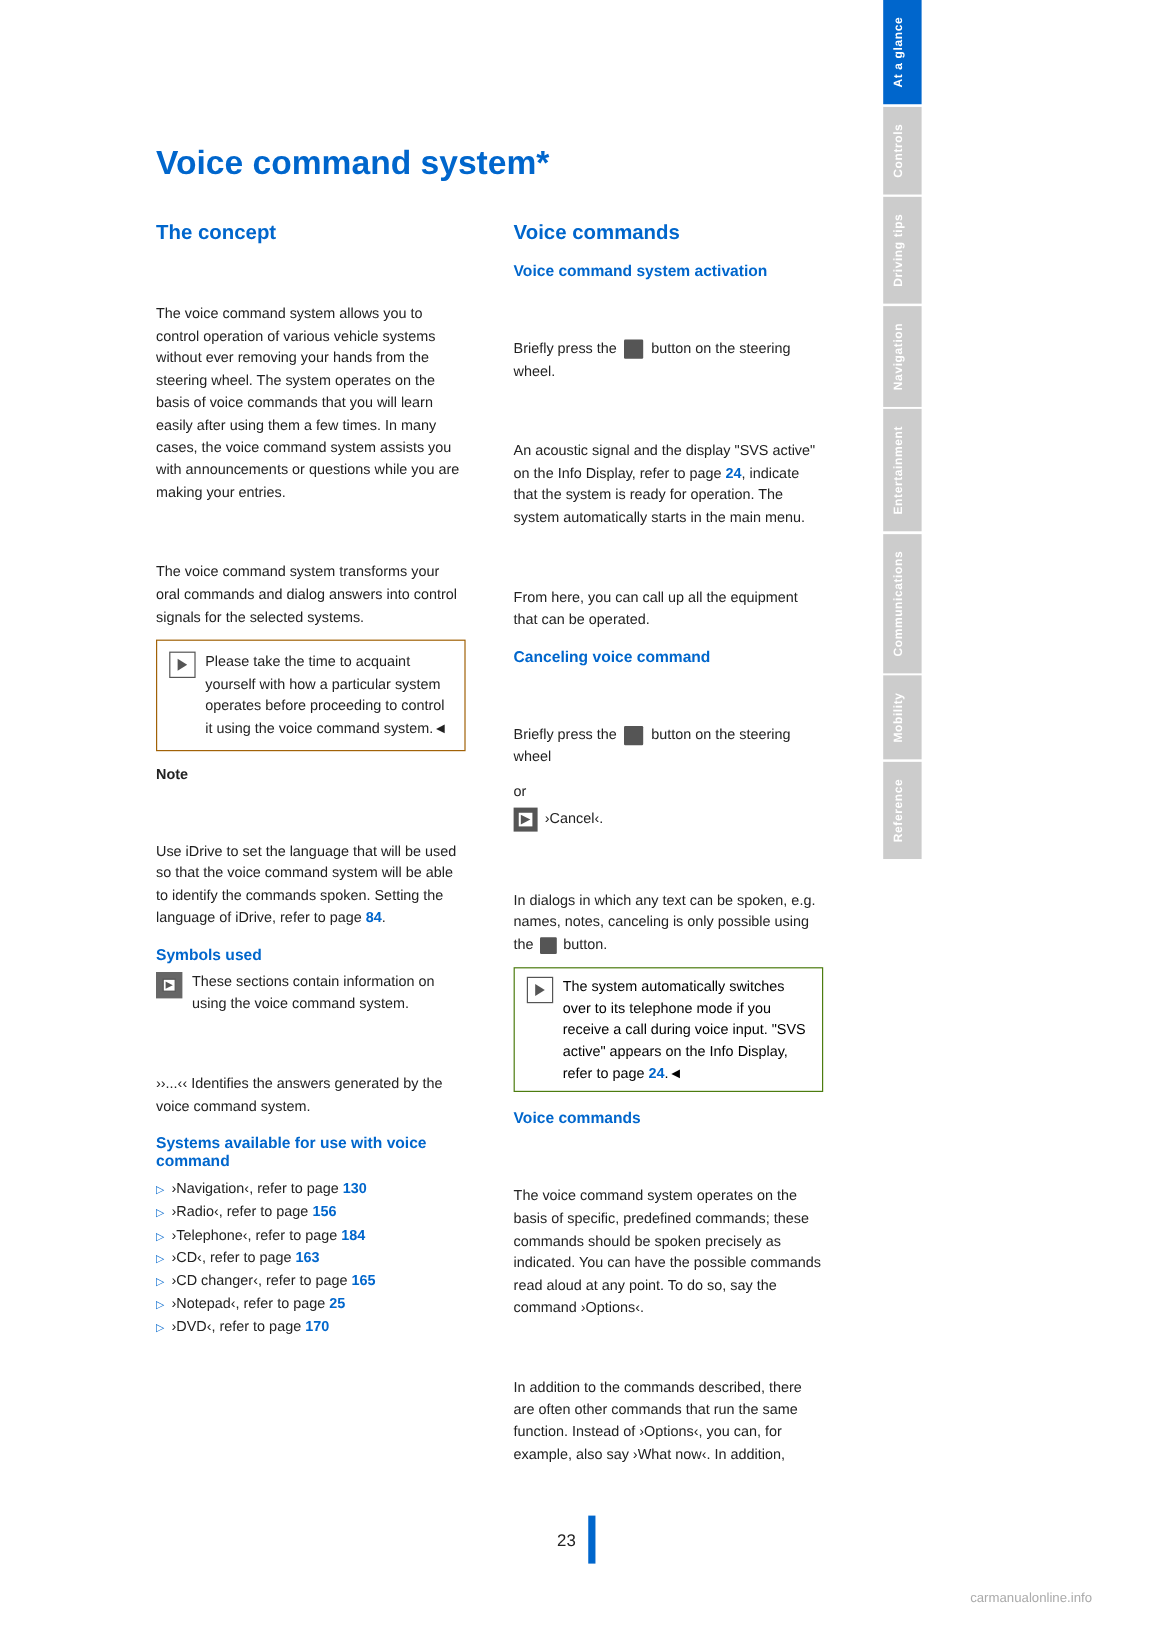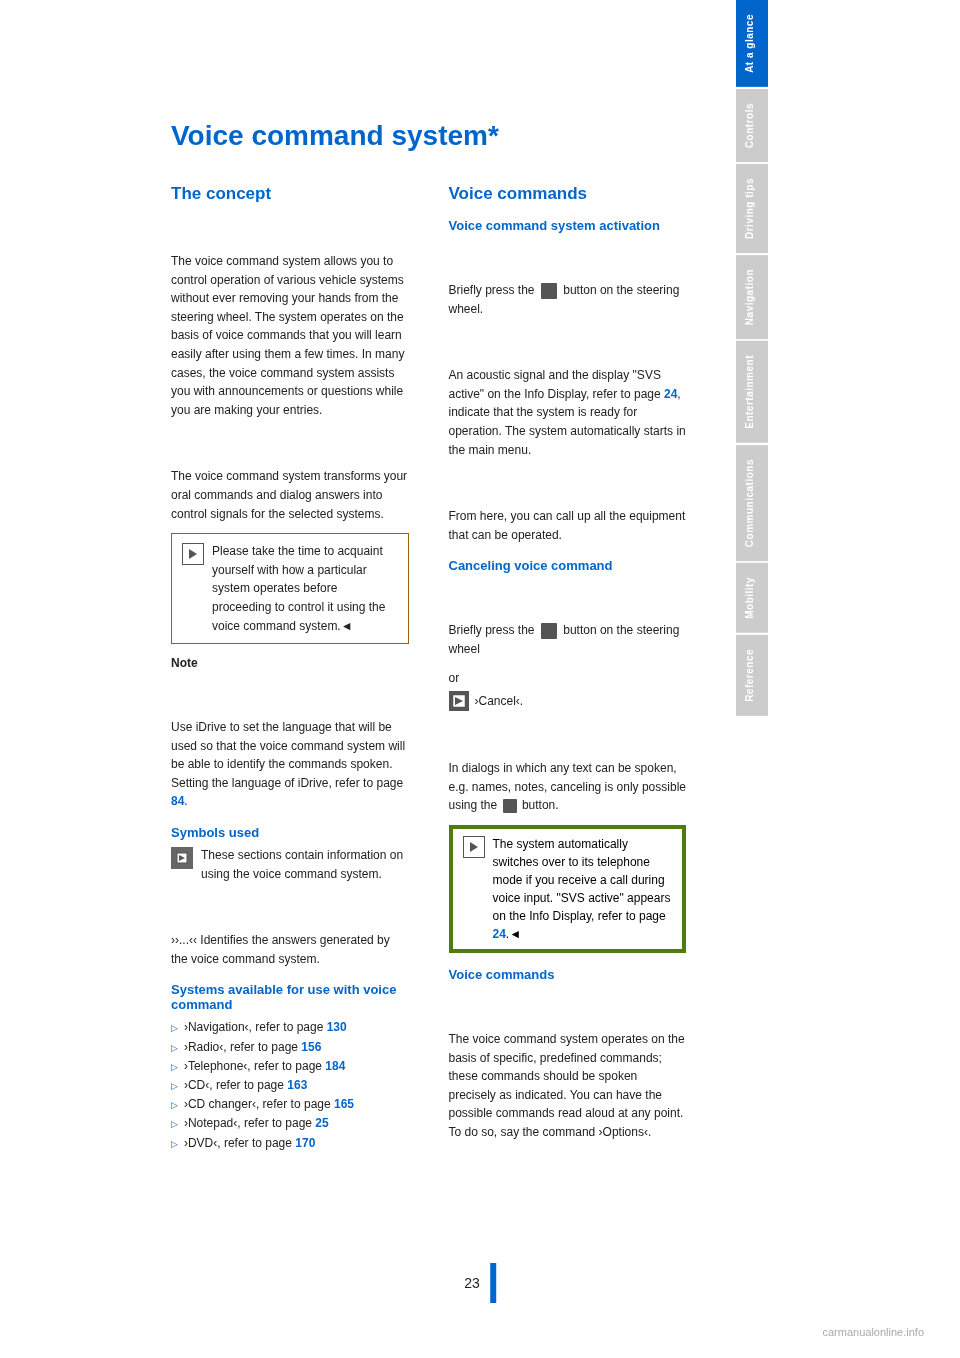--- a/index.html
+++ b/index.html
@@ -8,21 +8,20 @@
       background: #fff;
       width: 960px;
       min-height: 1358px;
       position: relative;
       overflow: hidden;
     }
     .page-container {
       display: flex;
       width: 768px;
       min-height: 1358px;
-      padding-left: 41px;
     }
     .main-content {
       flex: 1;
       padding: 120px 50px 60px 130px;
       max-width: 890px;
     }
     .sidebar {
       width: 32px;
       display: flex;
       flex-direction: column;
@@ -100,21 +99,21 @@
       justify-content: center;
       font-size: 11px;
       flex-shrink: 0;
       margin-top: 1px;
     }
     .note-icon svg {
       width: 14px;
       height: 14px;
     }
     .info-box {
-      border: 4px solid #4d7c0f;
+      border: 1px solid #4d7c0f;
       padding: 6px 10px;
       margin: 10px 0;
       display: flex;
       align-items: flex-start;
       gap: 8px;
       font-size: 12px;
       line-height: 1.5;
     }
     .bold-label {
       font-weight: bold;
@@ -167,21 +166,21 @@
       color: #222;
     }
     .page-num-line {
       width: 6px;
       height: 40px;
       background: #0066cc;
     }
     .watermark {
       position: absolute;
       bottom: 20px;
-      right: 36px;
+      right: 50px;
       font-size: 11px;
       color: #aaa;
       margin-top: 33px;
     }
     .or-text {
       font-size: 12px;
       color: #222;
       margin: 4px 0;
     }
     .cancel-row {
@@ -314,20 +313,21 @@
               <polygon points="3,2 11,7 3,12" fill="#555"></polygon>
             </svg>
           </div>
           <span>
             <span>The system automatically switches over to its telephone mode if you receive a call during voice input. "SVS active" appears on the Info Display, refer to page</span> <span class="blue-link">24</span>.◄
           </span>
         </div>
 
         <div class="subsection-title">Voice commands</div>
         <p class="body-text">The voice command system operates on the basis of specific, predefined commands; these commands should be spoken precisely as indicated. You can have the possible commands read aloud at any point. To do so, say the command ›Options‹.</p>
+        <p class="body-text">In addition to the commands described, there are often other commands that run the same function. Instead of ›Options‹, you can, for example, also say ›What now‹. In addition,</p>
       </div>
     </div>
 
     <div style="position:absolute; bottom:55px; left:50%; transform:translateX(-50%); display:flex; align-items:center; gap:10px;">
       <span class="page-num-text">23</span>
       <div class="page-num-line"></div>
     </div>
   </div>
 
   <div class="sidebar">

